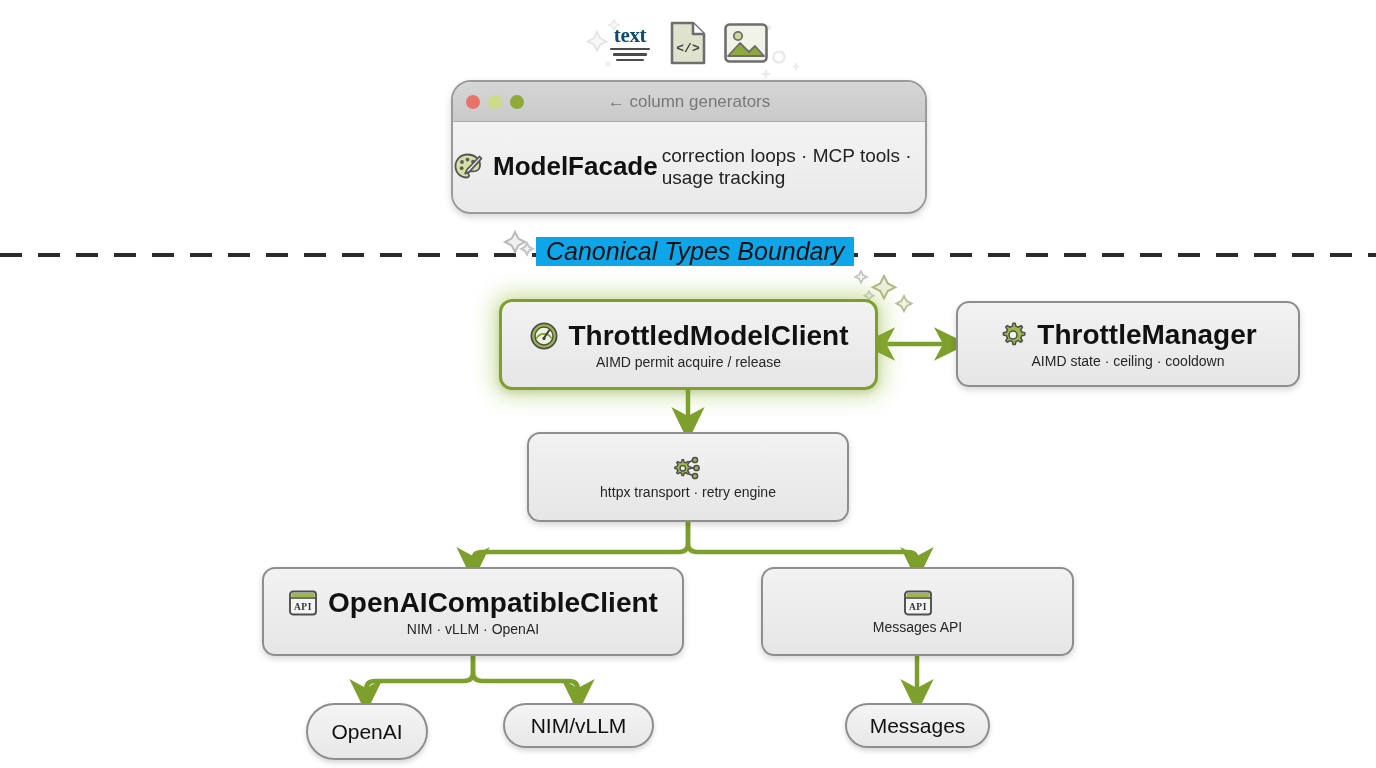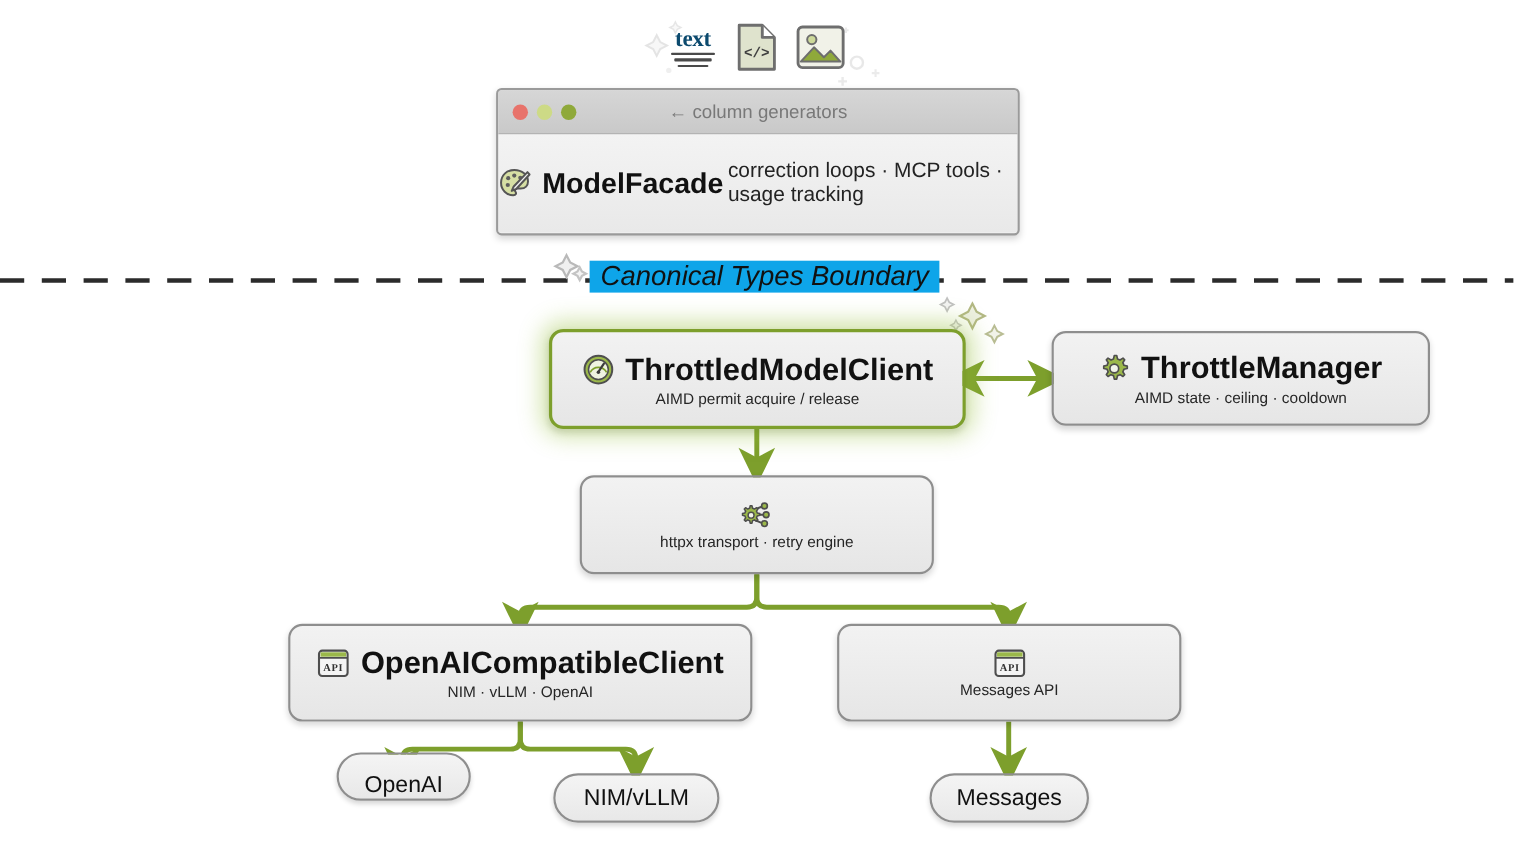--- a/index.html
+++ b/index.html
@@ -69,21 +69,21 @@
   .ic-text .l3 { width: 28px; }
 
   
   .window {
     position: absolute;
     left: 451px;
     top: 80px;
     width: 472px;
     height: 130px;
     border: 2px solid #9a9a9a;
-    border-radius: 5px;
+    border-radius: 20px;
     background: #efefef;
     box-shadow: 0 3px 7px rgba(0,0,0,0.17);
     overflow: hidden;
   }
   .titlebar {
     height: 39px;
     background: linear-gradient(#d6d6d6, #c9c9c9);
     border-bottom: 1px solid #adadad;
     display: flex;
     align-items: center;
@@ -382,21 +382,21 @@
           <rect x="2" y="2.5" width="26" height="23" rx="3" fill="#f4f4f4" stroke="#4e4e4e" stroke-width="1.9"></rect>
           <path d="M2,9 L28,9" stroke="#4e4e4e" stroke-width="1.6"></path>
           <rect x="3.4" y="4" width="23.2" height="4" fill="#9bb84a"></rect>
           <text x="15" y="20.6" font-family="'Liberation Serif', serif" font-size="9.5" font-weight="700" fill="#333333" text-anchor="middle" letter-spacing="0.6">API</text>
         </svg>
       </span>
     </div>
     <div class="node-sub">Messages API</div>
   </div>
 
-  <div class="pill" style="left:306px; top:684px; width:122px; height:44px;align-items:flex-end;">
+  <div class="pill" style="left:306px; top:703px; width:122px; height:57px;">
     <span>OpenAI</span>
   </div>
   <div class="pill" style="left:503px; top:703px; width:151px; height:45px;">
     <span>NIM/vLLM</span>
   </div>
   <div class="pill" style="left:845px; top:703px; width:145px; height:45px;">
     <span>Messages</span>
   </div>
 
 </div>

